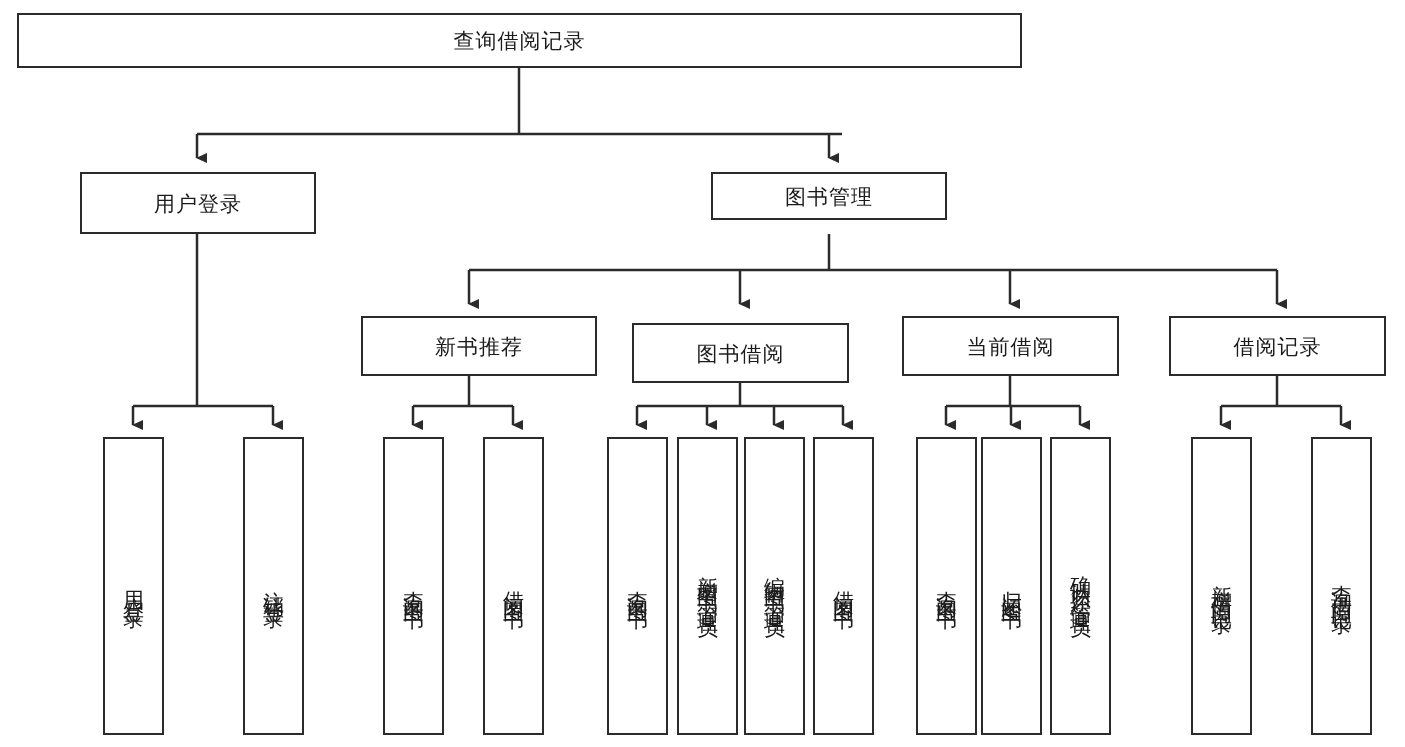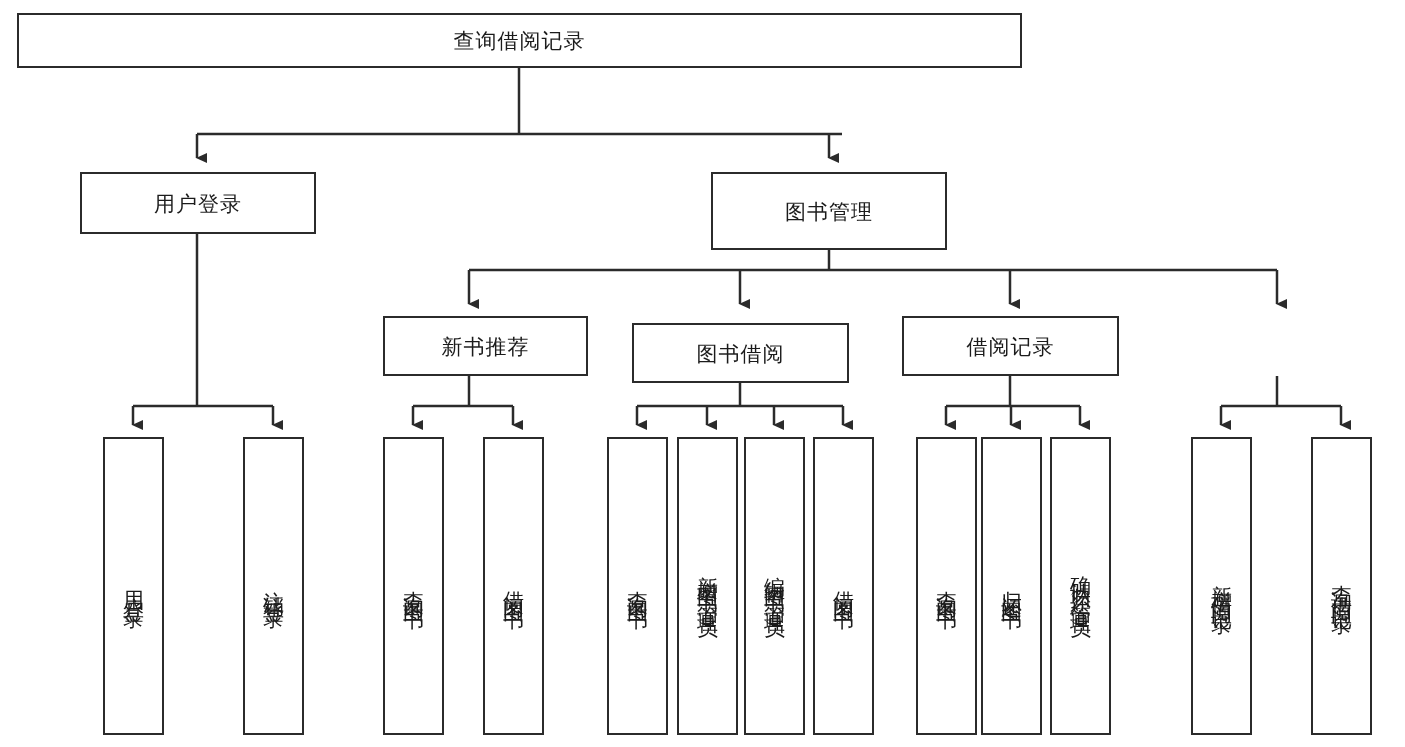--- a/index.html
+++ b/index.html
@@ -67,31 +67,34 @@
     </g>
   </svg>
 
   <div class="node h" style="left:17px;top:13px;width:1005px;height:55px;">
     <span>查询借阅记录</span>
   </div>
 
   <div class="node h" style="left:80px;top:172px;width:236px;height:62px;">
     <span>用户登录</span>
   </div>
-  <div class="node h" style="left:711px;top:172px;width:236px;height:78px;">
+  <div class="node h" style="left:711px;top:172px;width:236px;height:48px;">
     <span>图书管理</span>
   </div>
 
-  <div class="node h" style="left:361px;top:316px;width:205px;height:60px;margin-left:22px;">
+  <div class="node h" style="left:361px;top:316px;width:236px;height:60px;">
     <span>新书推荐</span>
   </div>
   <div class="node h" style="left:632px;top:316px;width:217px;height:60px;margin-top:7px;">
     <span>图书借阅</span>
   </div>
   <div class="node h" style="left:902px;top:316px;width:217px;height:60px;">
+    <span>当前借阅</span>
+  </div>
+  <div class="node h" style="left:1169px;top:316px;width:217px;height:60px;">
     <span>借阅记录</span>
   </div>
 
   <div class="node v" style="left:103px;top:437px;width:61px;height:298px;">
     <span>用户登录</span>
   </div>
   <div class="node v" style="left:243px;top:437px;width:61px;height:298px;">
     <span>注销登录</span>
   </div>
 

